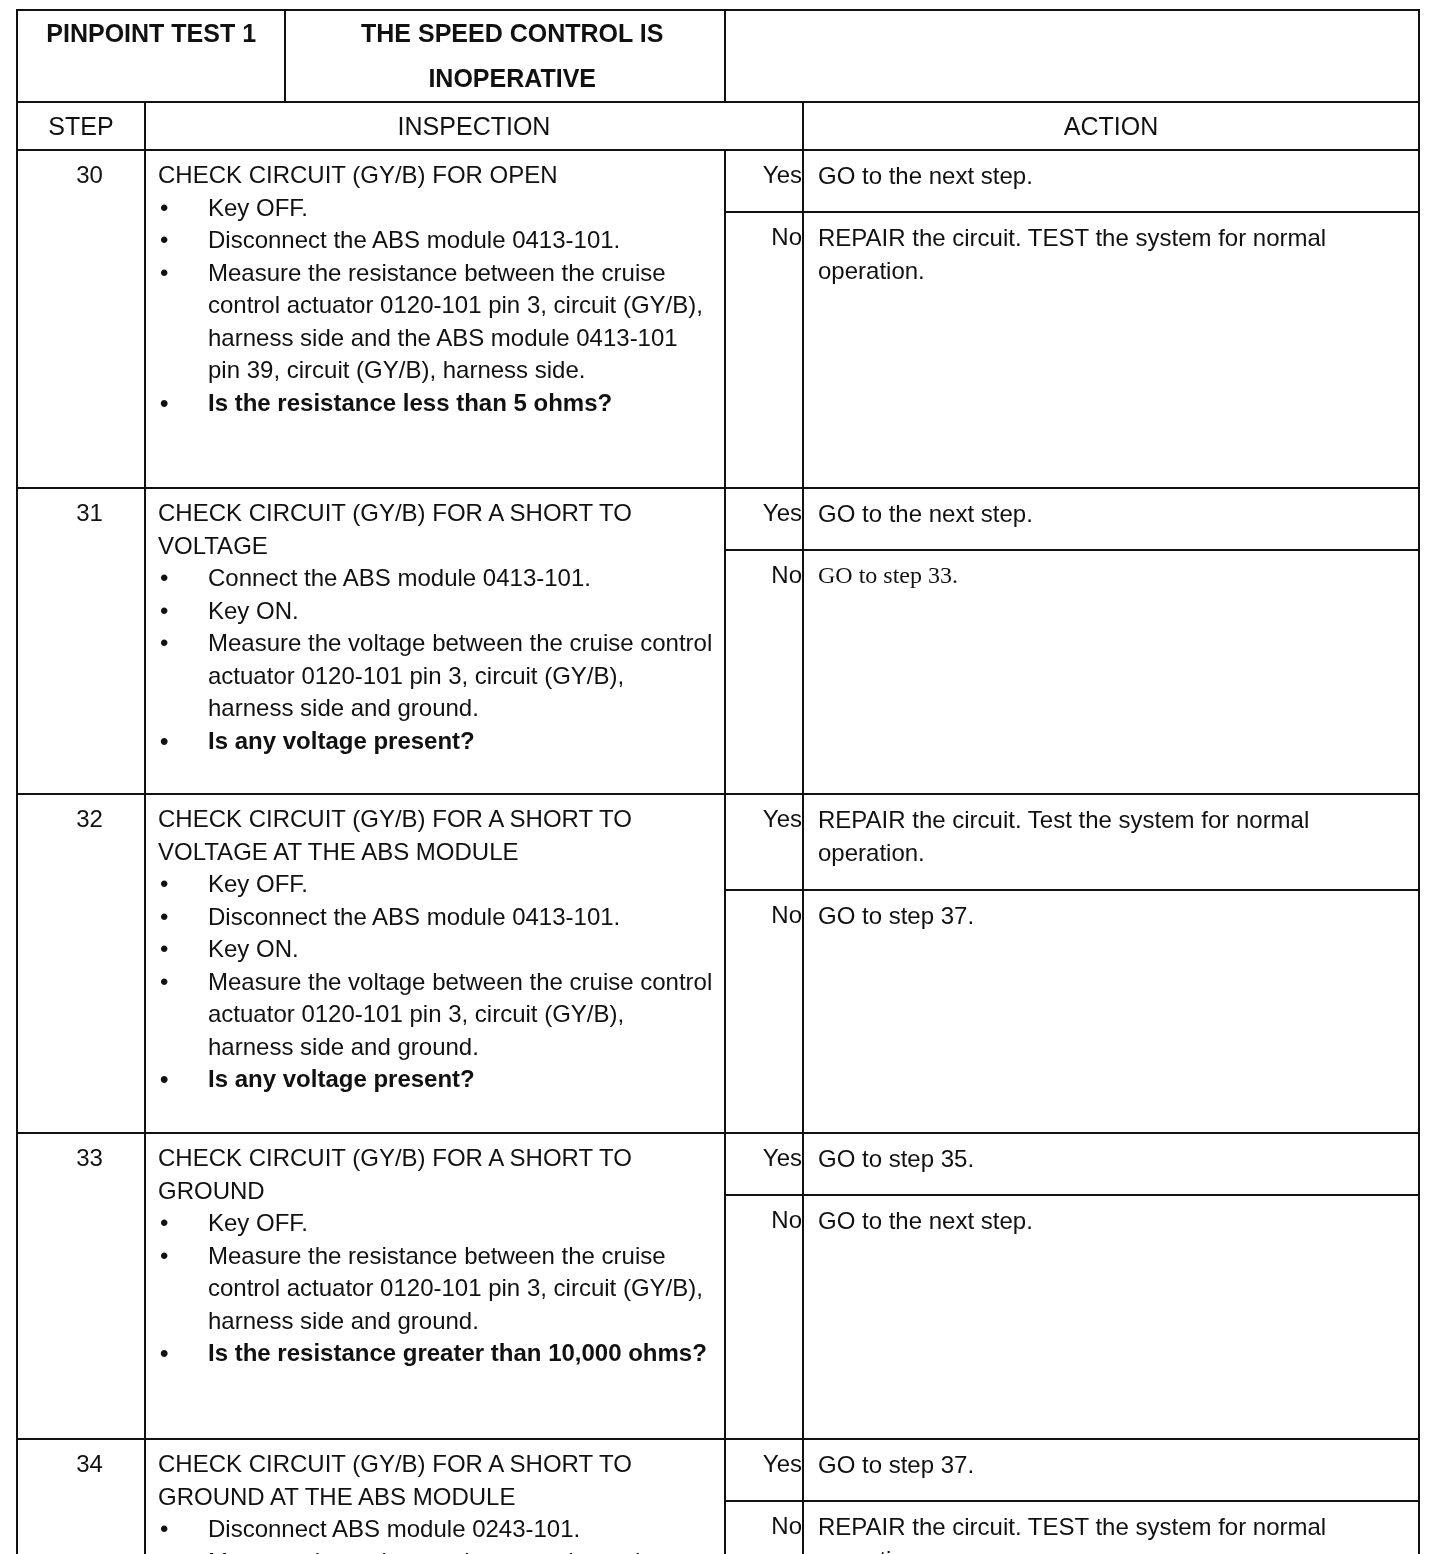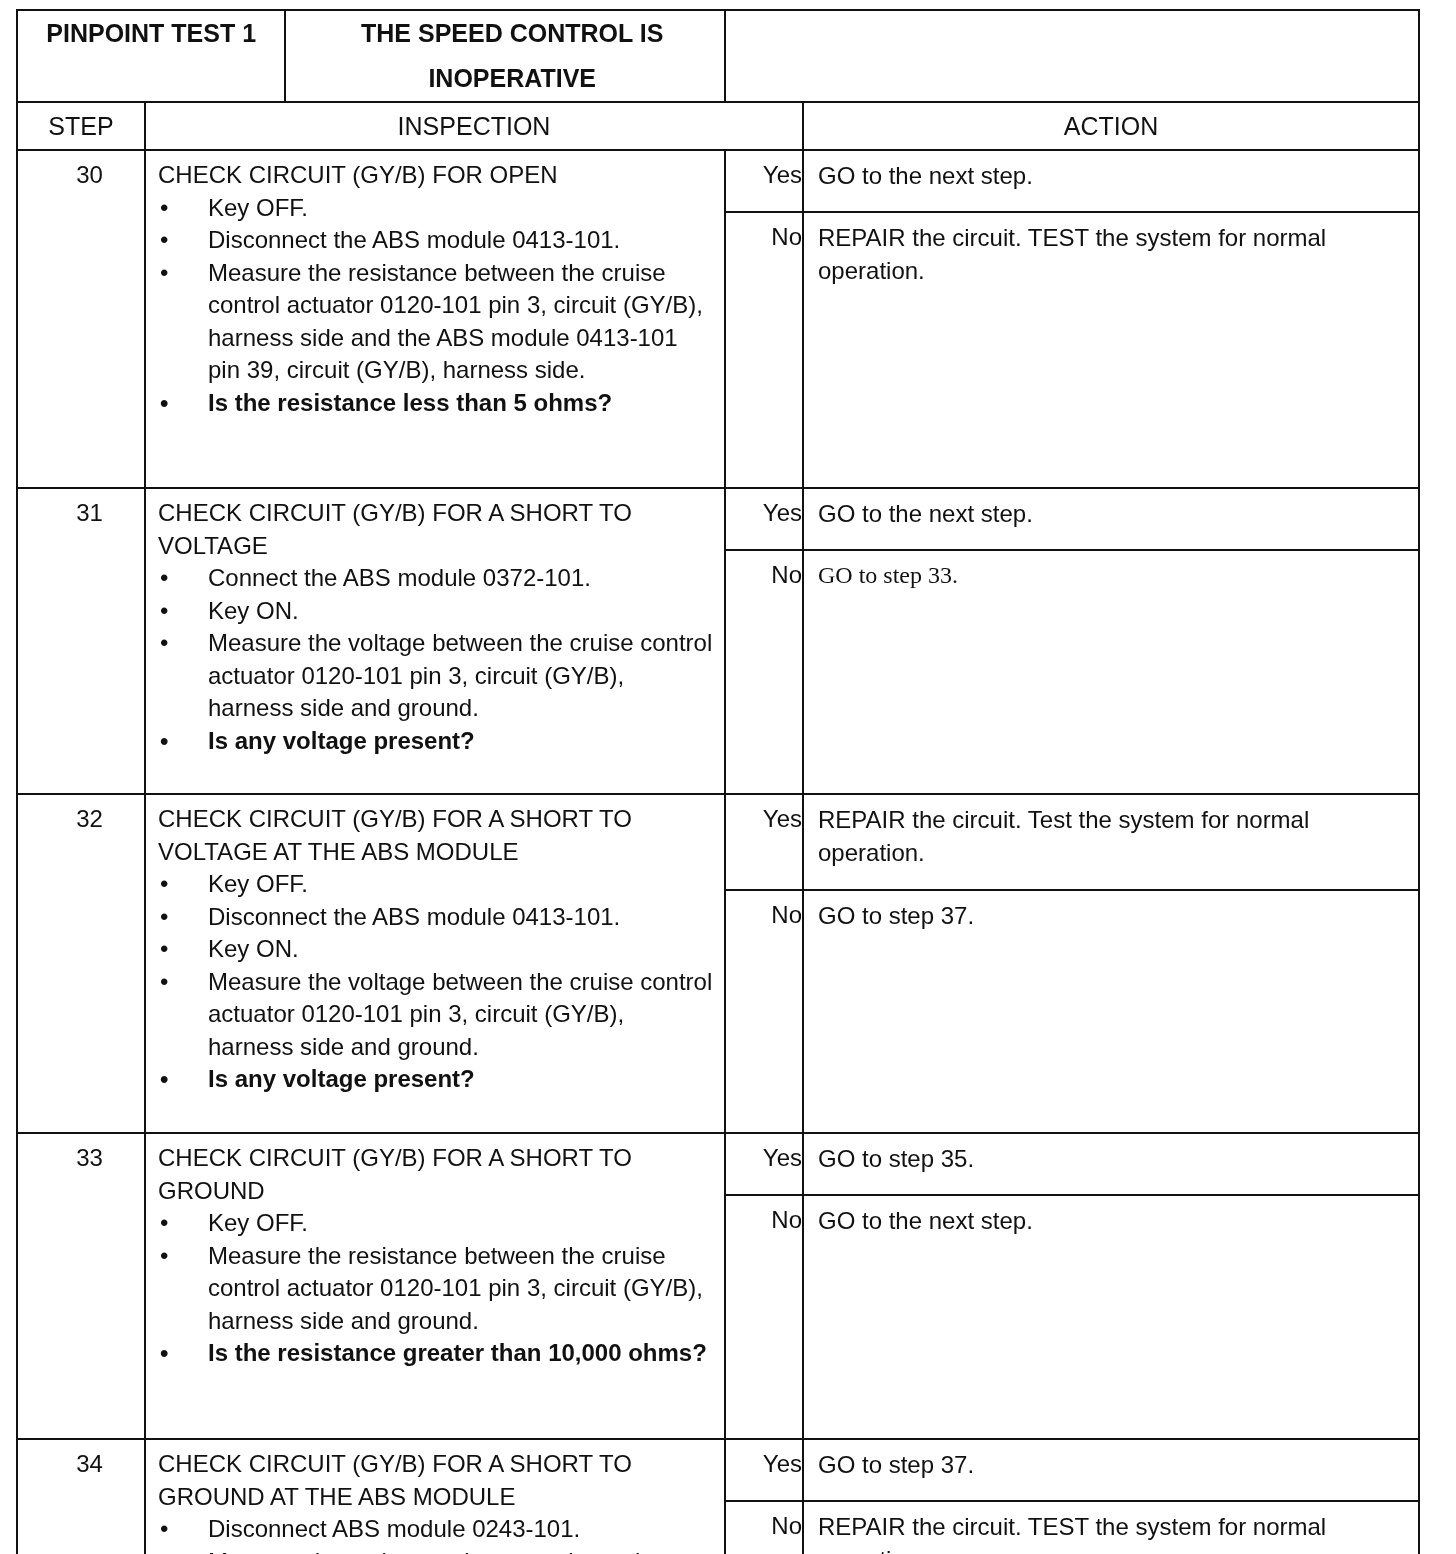--- a/index.html
+++ b/index.html
@@ -66,21 +66,21 @@
   <tr class="no-row">
     <td class="yn" style="height: 260px;">No</td>
     <td class="act" style="height: 260px;">REPAIR the circuit. TEST the system for normal operation.</td>
   </tr>
 
   <tr class="yes-row">
     <td class="step-num" rowspan="2">31</td>
     <td class="insp" rowspan="2">
       <span class="heading">CHECK CIRCUIT (GY/B) FOR A SHORT TO VOLTAGE</span>
       <ul>
-              <li>Connect the ABS module 0372-101.</li>
+              <li>Connect the ABS module 0413-101.</li>
               <li>Key ON.</li>
               <li>Measure the voltage between the cruise control actuator 0120-101 pin 3, circuit (GY/B), harness side and ground.</li>
               <li class="q">Is any voltage present?</li>
             </ul>
     </td>
     <td class="yn" style="height: 46px;">Yes</td>
     <td class="act" style="height: 46px;">GO to the next step.</td>
   </tr>
   <tr class="no-row">
     <td class="yn" style="height: 228px;">No</td>

